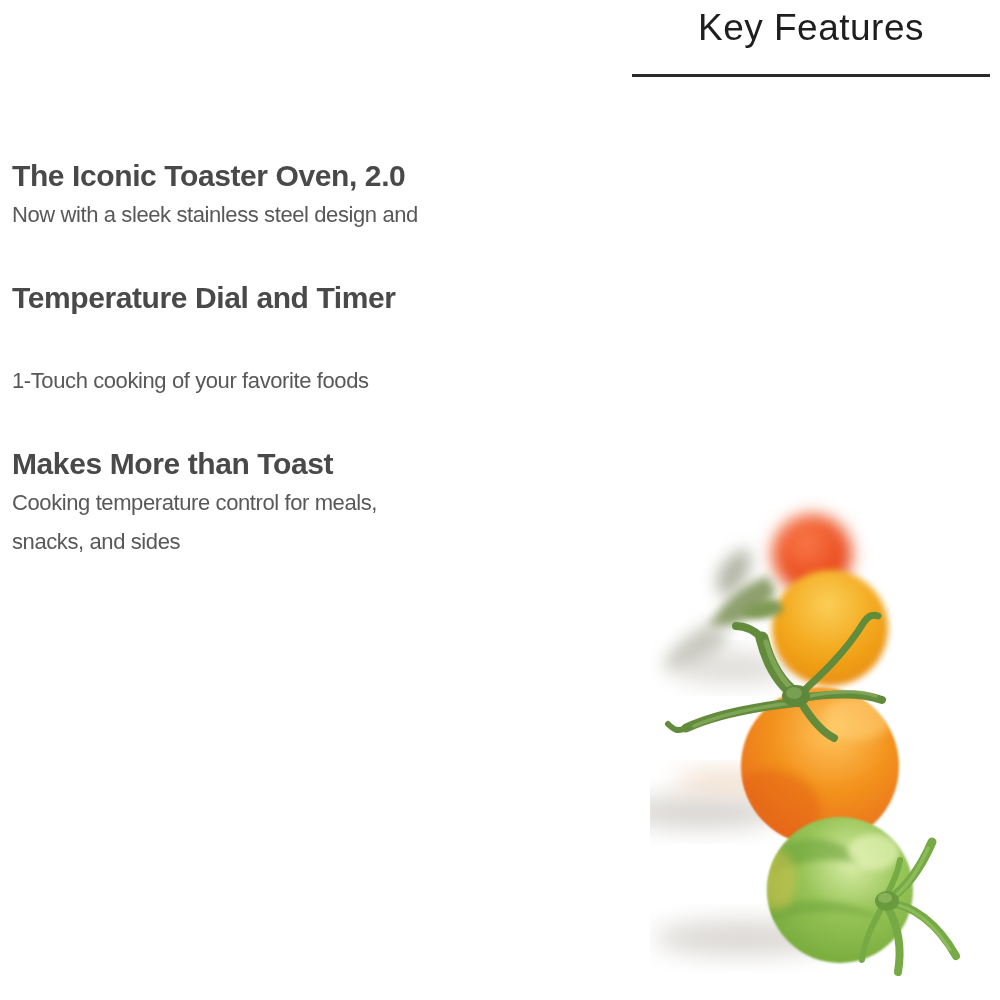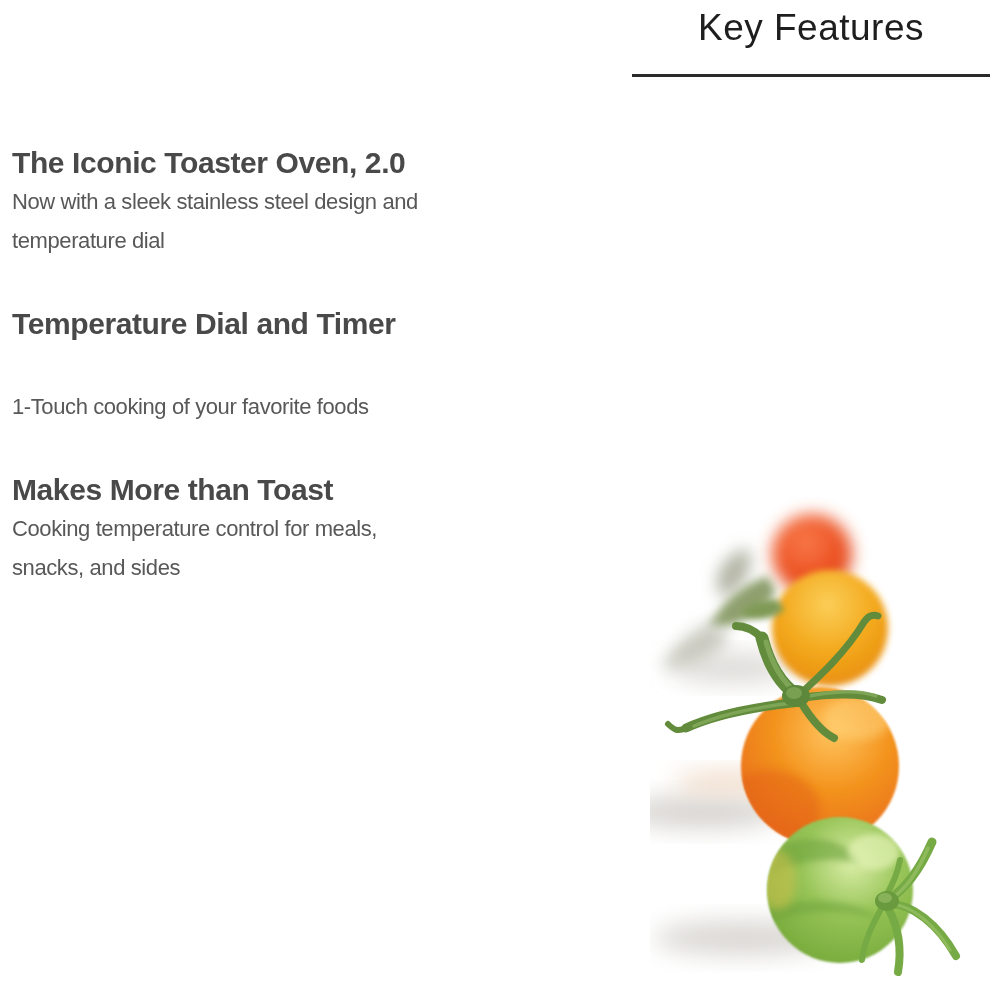--- a/index.html
+++ b/index.html
@@ -41,21 +41,21 @@
   }
 
   
   .features {
     position: absolute;
     left: 12px;
     top: 140px;
     width: 760px;
   }
   .feature {
-    margin: 3px 0 44px 0;
+    margin: 16px 0 44px 0;
   }
   .feature h2 {
     margin: 0;
     font-size: 30px;
     line-height: 39px;
     font-weight: 700;
     letter-spacing: -0.4px;
     color: #494949;
     white-space: nowrap;
   }
@@ -86,21 +86,20 @@
   <div class="kf-header">
     <h1 class="kf-title">Key Features</h1>
     <hr class="kf-rule">
   </div>
 
   <div class="features">
 
     <section class="feature">
       <h2>The Iconic Toaster Oven, 2.0</h2>
       <p>Now with a sleek stainless steel design and</p>
-      <p>temperature dial</p>
     </section>
 
     <section class="feature">
       <h2>Temperature Dial and Timer</h2>
     </section>
 
     <section class="feature">
       <p>1-Touch cooking of your favorite foods</p>
     </section>
 

